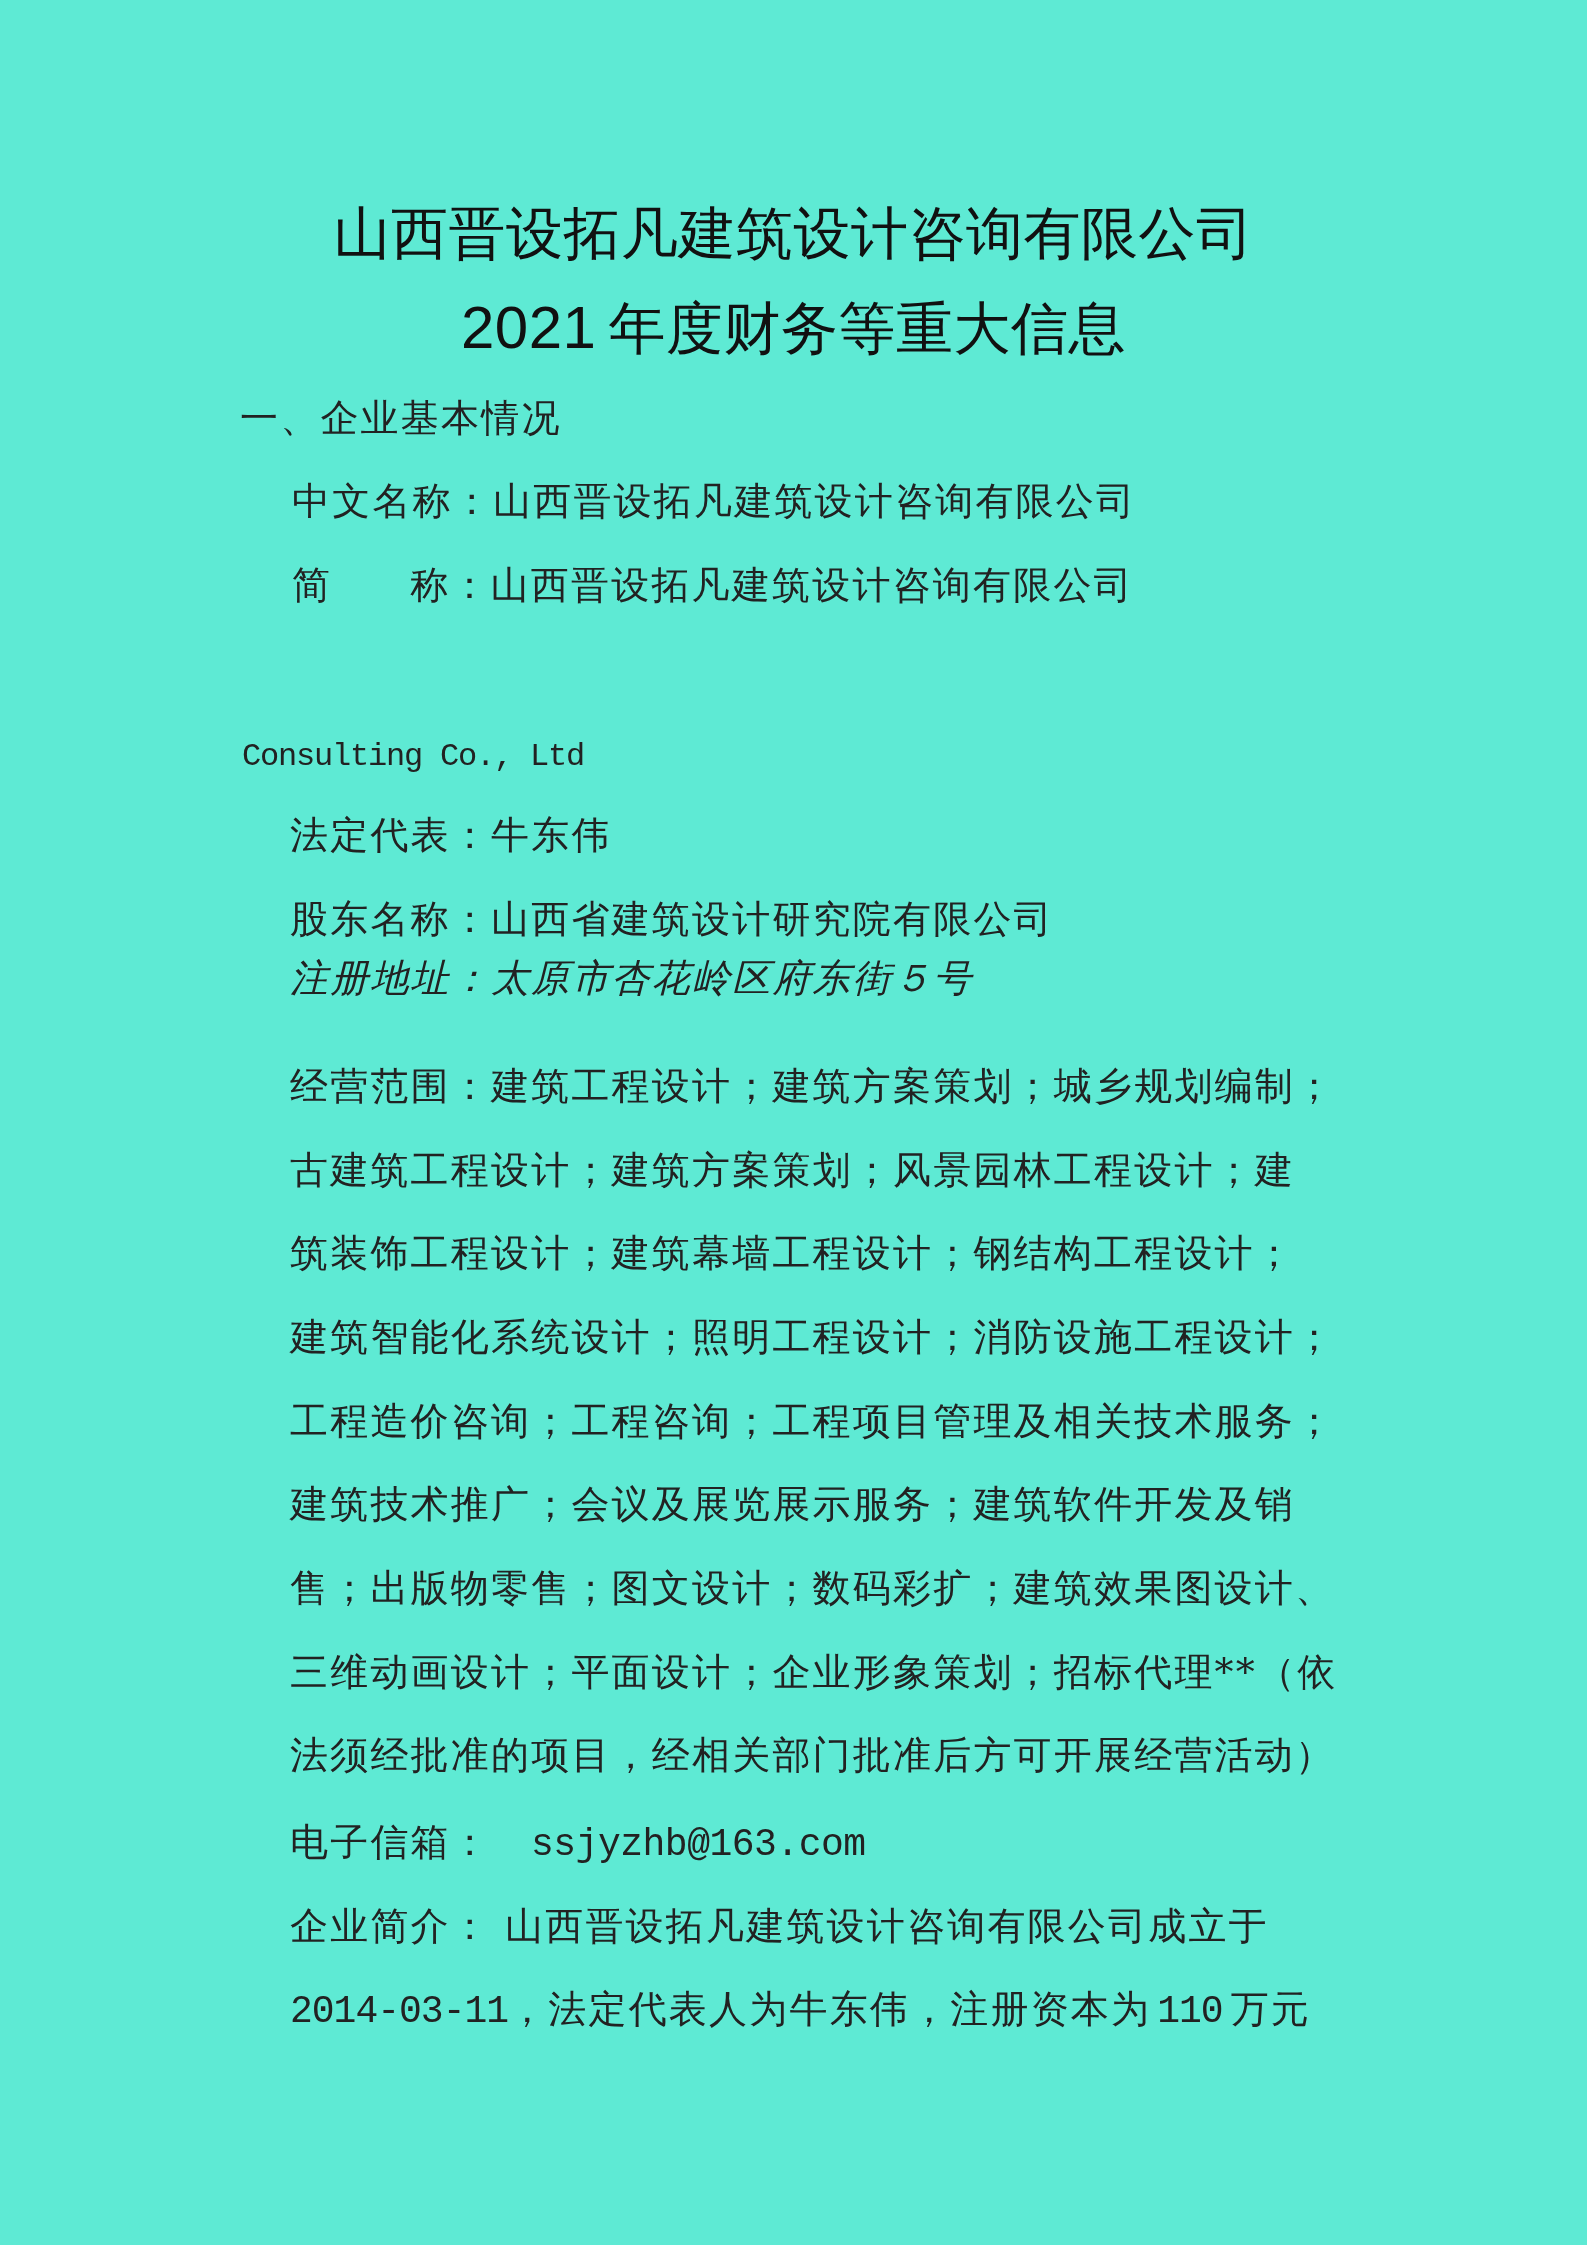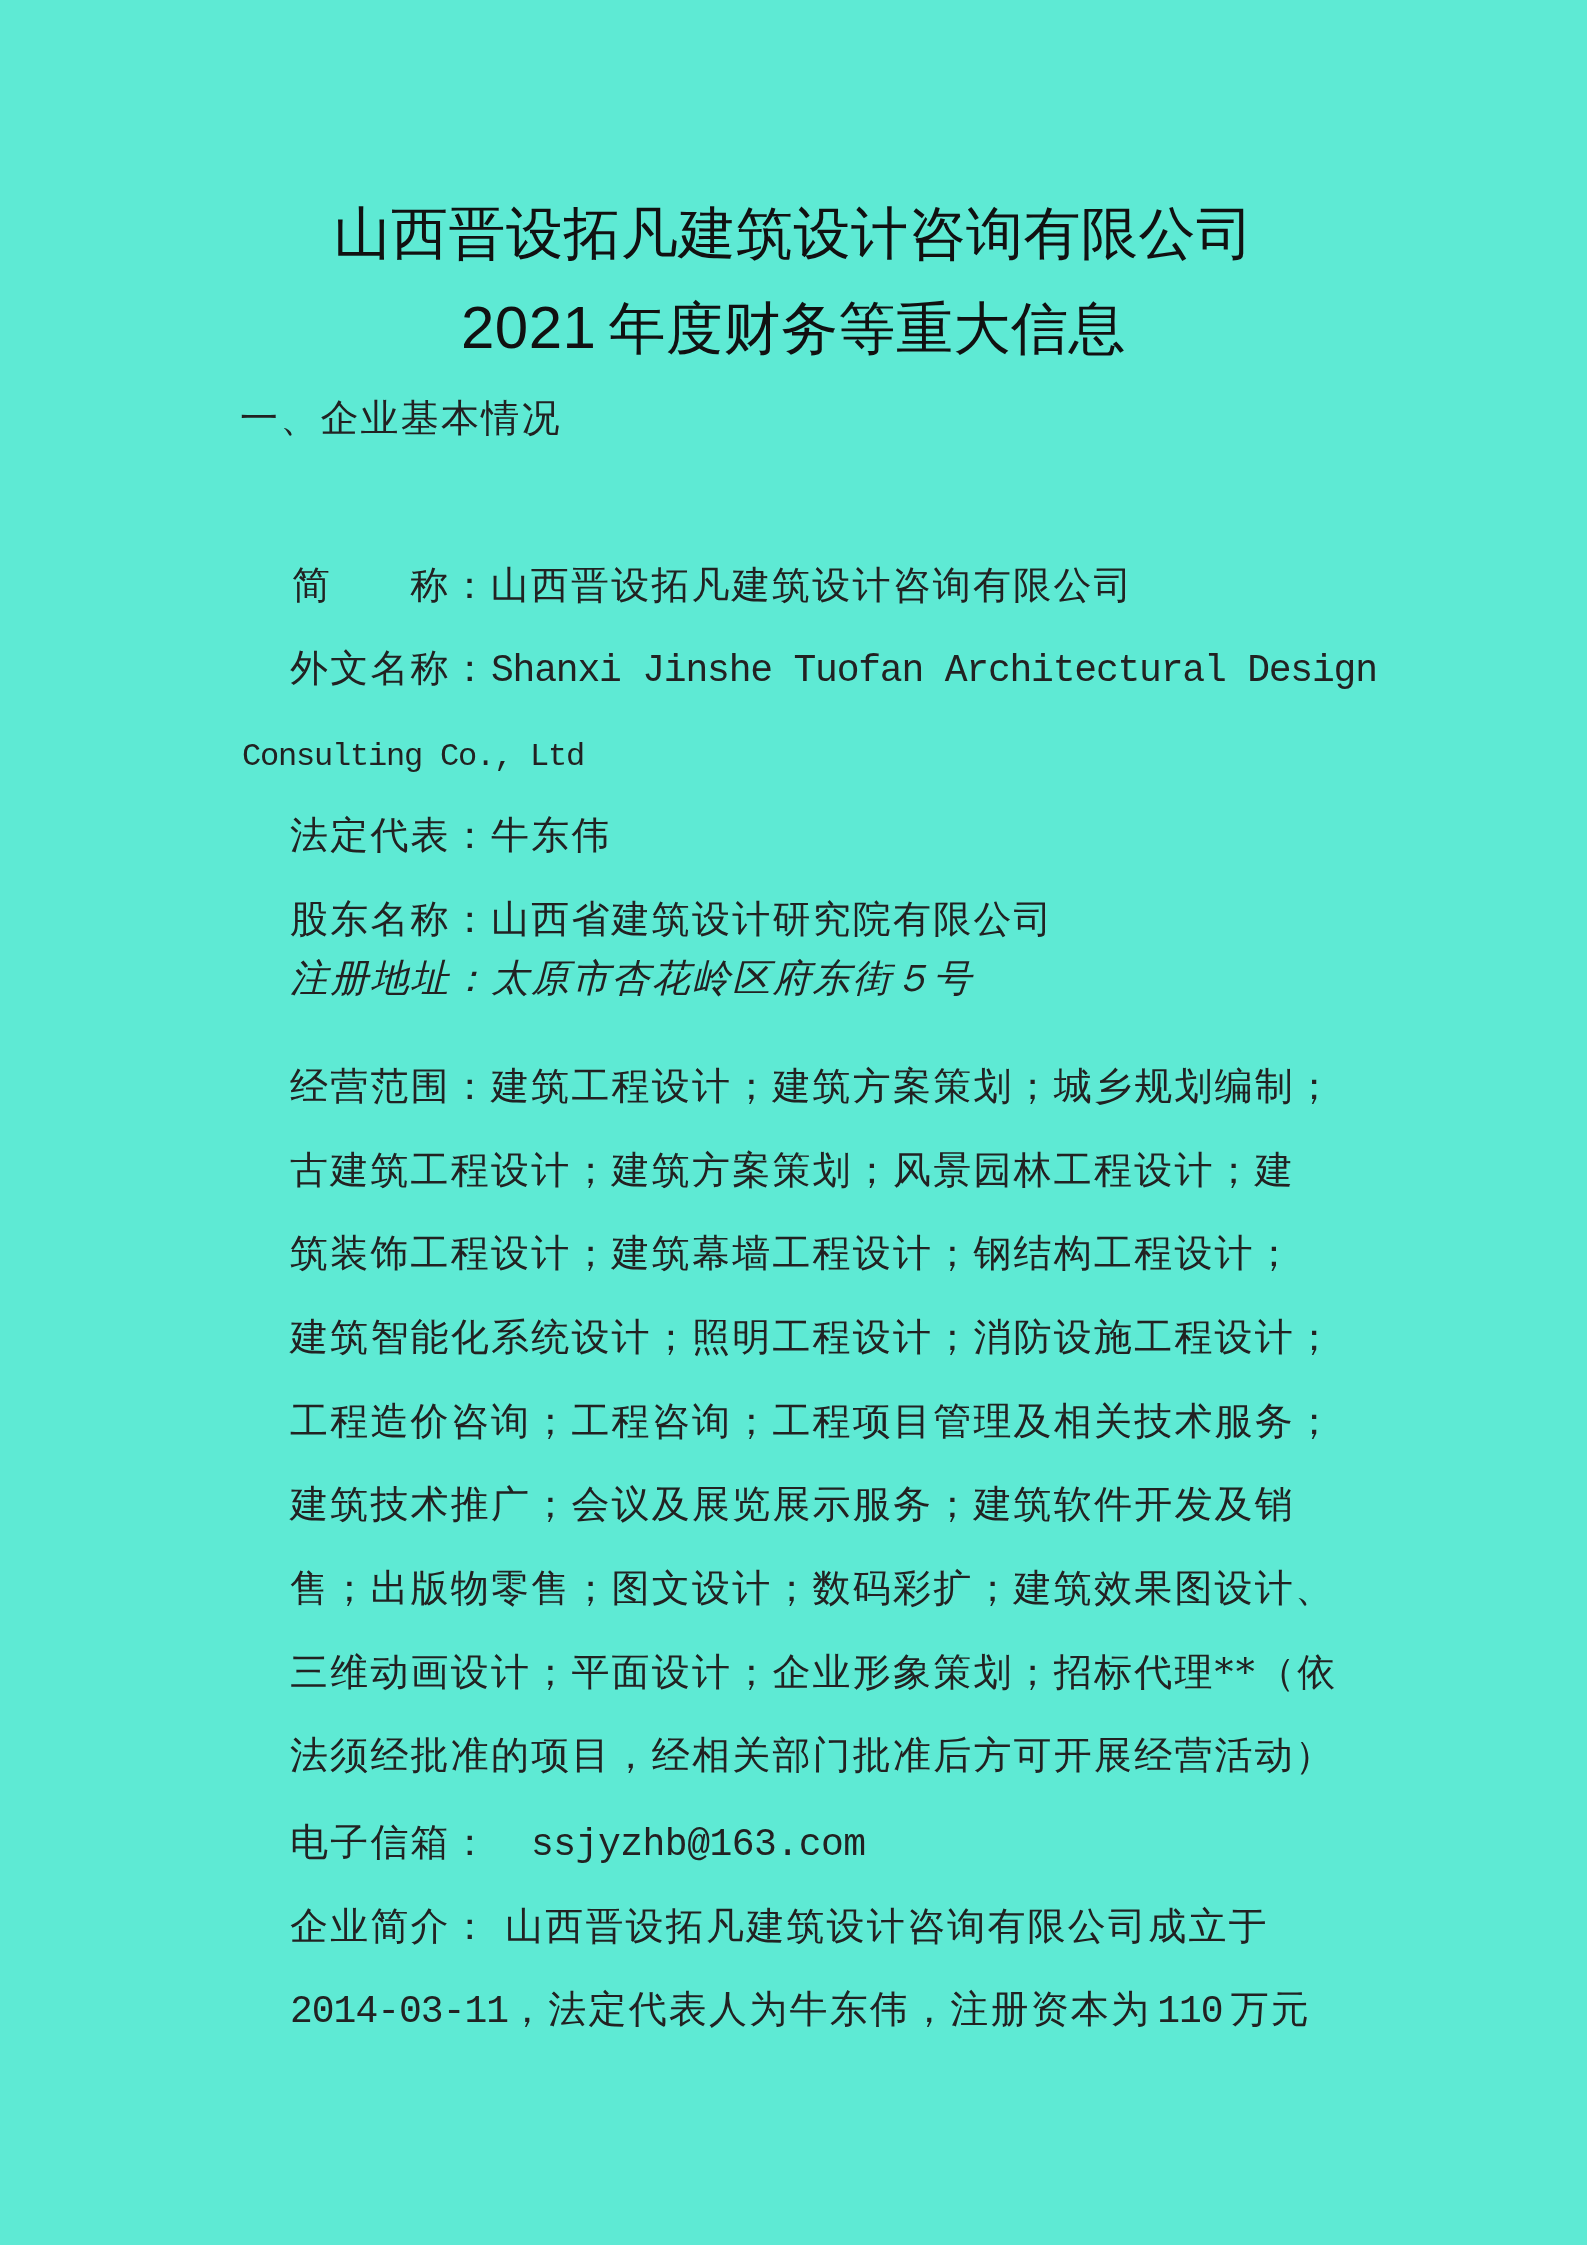--- a/index.html
+++ b/index.html
@@ -69,28 +69,28 @@
     <span>山西晋设拓凡建筑设计咨询有限公司</span>
   </div>
   <div class="title t2">
     <span class="yr">2021</span><span>年度财务等重大信息</span>
   </div>
 
   <div class="line" style="left:240px; top:388px;">
     <span>一、企业基本情况</span>
   </div>
 
+  <div class="line" style="left:292px; top:471px;">
+    <span>中文名称：</span><span>山西晋设拓凡建筑设计咨询有限公司</span>
+  </div>
 
   <div class="line" style="left:292px; top:555px;">
     <span>简</span><span class="gap"></span><span>称：</span><span>山西晋设拓凡建筑设计咨询有限公司</span>
   </div>
 
-  <div class="line" style="left:290px; top:638px;">
-    <span>外文名称：</span><span class="mono" style="font-size:38px; letter-spacing:-1.2px;">Shanxi Jinshe Tuofan Architectural Design</span>
-  </div>
   <div class="line" style="left:242px; top:722px;">
     <span class="mono" style="font-size:32px; letter-spacing:-1.2px;">Consulting Co., Ltd</span>
   </div>
 
   <div class="line" style="left:290px; top:805px;">
     <span>法定代表：</span><span>牛东伟</span>
   </div>
 
   <div class="line" style="left:290px; top:889px;">
     <span>股东名称：</span><span>山西省建筑设计研究院有限公司</span>

